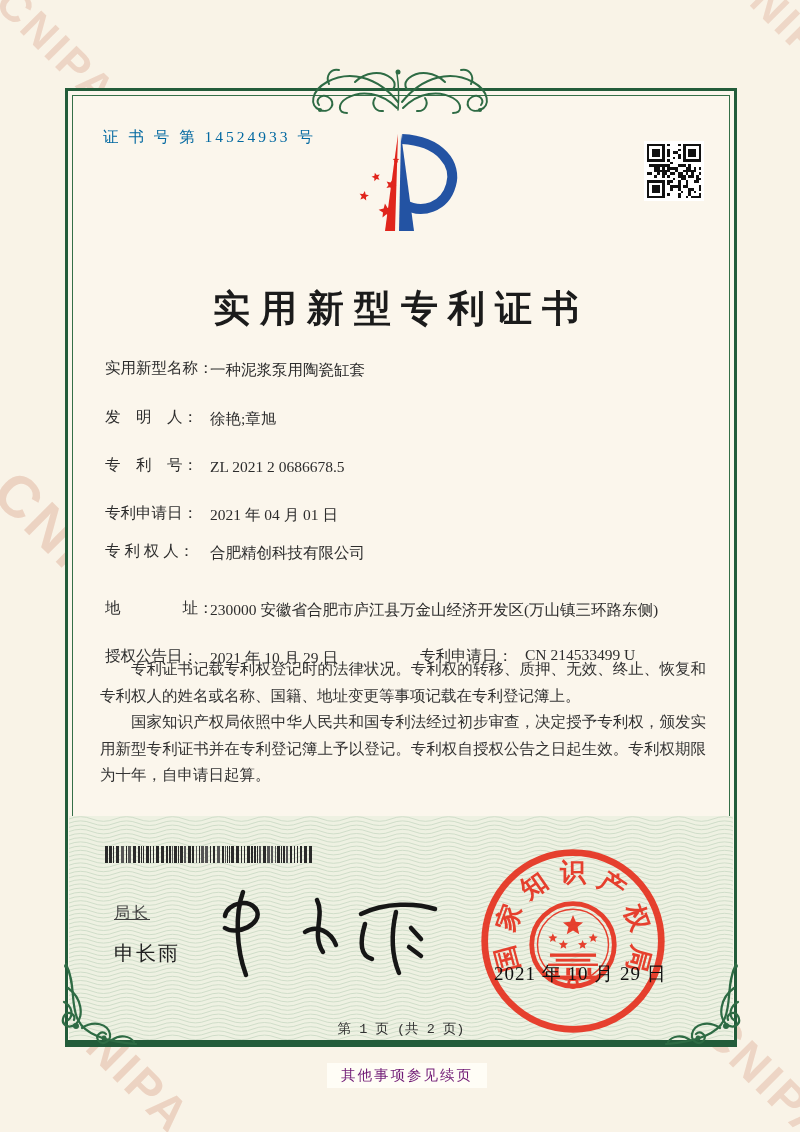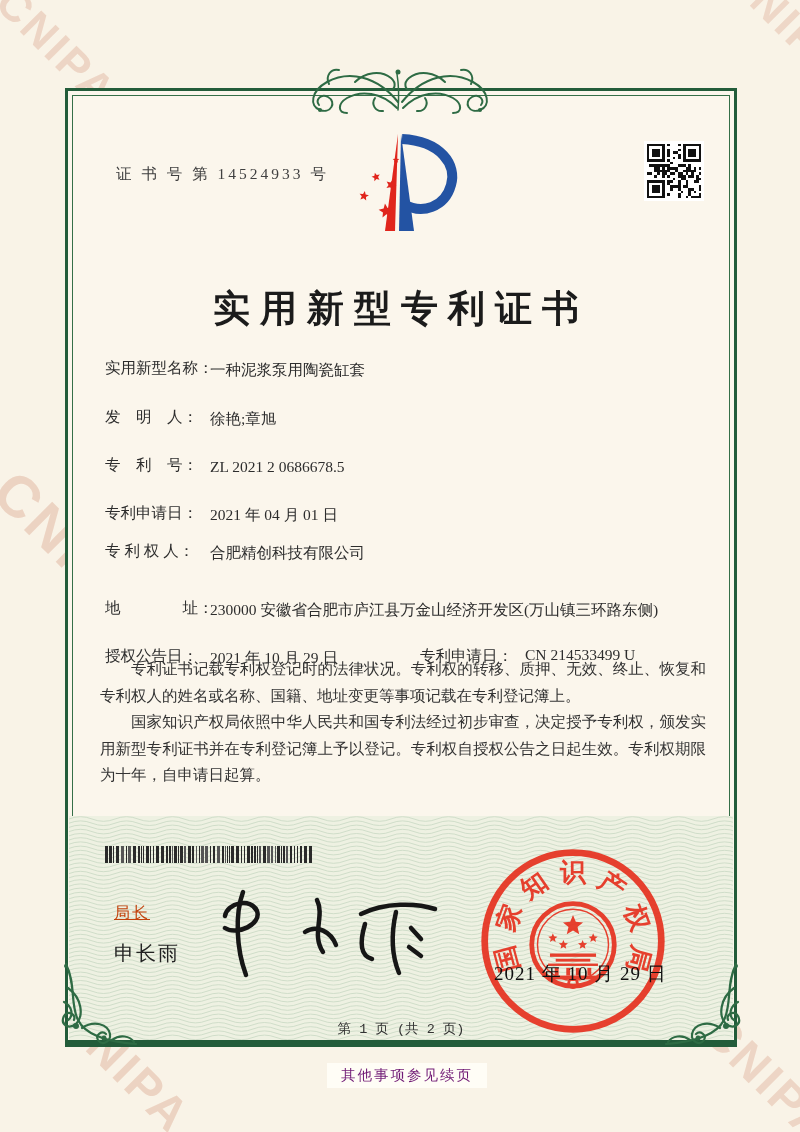--- a/index.html
+++ b/index.html
@@ -8,21 +8,21 @@
   .abs{position:absolute;}
   
   .wm{position:absolute;font-family:"Liberation Sans","DejaVu Sans",sans-serif;
       font-weight:bold;color:#eaccba;opacity:.8;letter-spacing:3px;
       transform:rotate(45deg);white-space:nowrap;pointer-events:none;}
   
   .frame{position:absolute;left:65px;top:88px;width:672px;height:959px;box-sizing:border-box;
          border:3px solid #235c3a;border-bottom-width:7px;background:#fbf6ec;}
   .frame-inner{position:absolute;left:4px;top:4px;right:4px;bottom:4px;border:1px solid #356f48;}
   
-  .cert-no{position:absolute;left:116px;top:127px;font-size:15.5px;letter-spacing:3px;color:#404040;margin-top:37px;}
+  .cert-no{position:absolute;left:103px;top:127px;font-size:15.5px;letter-spacing:3px;color:#0369a1;}
   .logo{position:absolute;left:328px;top:130px;}
   .qr{position:absolute;left:644px;top:141px;width:60px;height:60px;background:#ffffff;padding:0;}
   .title{position:absolute;left:65px;top:238px;width:672px;text-align:center;
          font-size:37px;font-weight:bold;letter-spacing:10px;color:#1b1b1b;margin-top:46px;}
   
   .fields{position:absolute;left:105px;top:338px;width:600px;font-size:15.5px;color:#2d2d2d;}
   .frow{position:absolute;left:0;width:600px;margin-top:20px;}
   .frow .lab{display:inline-block;}
   .frow .val{position:absolute;left:105px;top:0;width:460px;line-height:24px;}
   .frow .lab2{position:absolute;left:315px;top:0;}
@@ -30,21 +30,21 @@
   .r1{top:0;} .r2{top:49px;} .r3{top:97px;} .r4{top:145px;} .r5{top:183px;}
   .r6{top:240px;} .r7{top:288px;}
   
   .paras{position:absolute;left:100px;top:656px;width:606px;font-size:15.5px;line-height:26.5px;
          text-align:justify;color:#333;}
   .paras p{margin:0;text-indent:2em;}
   
   .barcode{position:absolute;left:105px;top:846px;}
   
   .sig-title{position:absolute;left:114px;top:903px;font-size:16px;
-             font-family:"Liberation Sans","DejaVu Sans",sans-serif;color:#c2410c;letter-spacing:2px;text-decoration:underline;}
+             font-family:"Liberation Sans","DejaVu Sans",sans-serif;color:#404040;letter-spacing:2px;text-decoration:underline;}
   .sig-name{position:absolute;left:114px;top:940px;font-size:20px;
             font-family:"Liberation Sans","DejaVu Sans",sans-serif;color:#222;letter-spacing:2px;}
   .sig-script{position:absolute;left:205px;top:878px;}
   
   .seal{position:absolute;left:477px;top:845px;width:192px;height:192px;}
   .seal-date{position:absolute;left:494px;top:961px;font-size:19px;color:#101010;
              letter-spacing:1px;z-index:6;}
   
   .page-num{position:absolute;left:65px;top:1020px;width:672px;text-align:center;
             font-size:13.5px;color:#333;}

